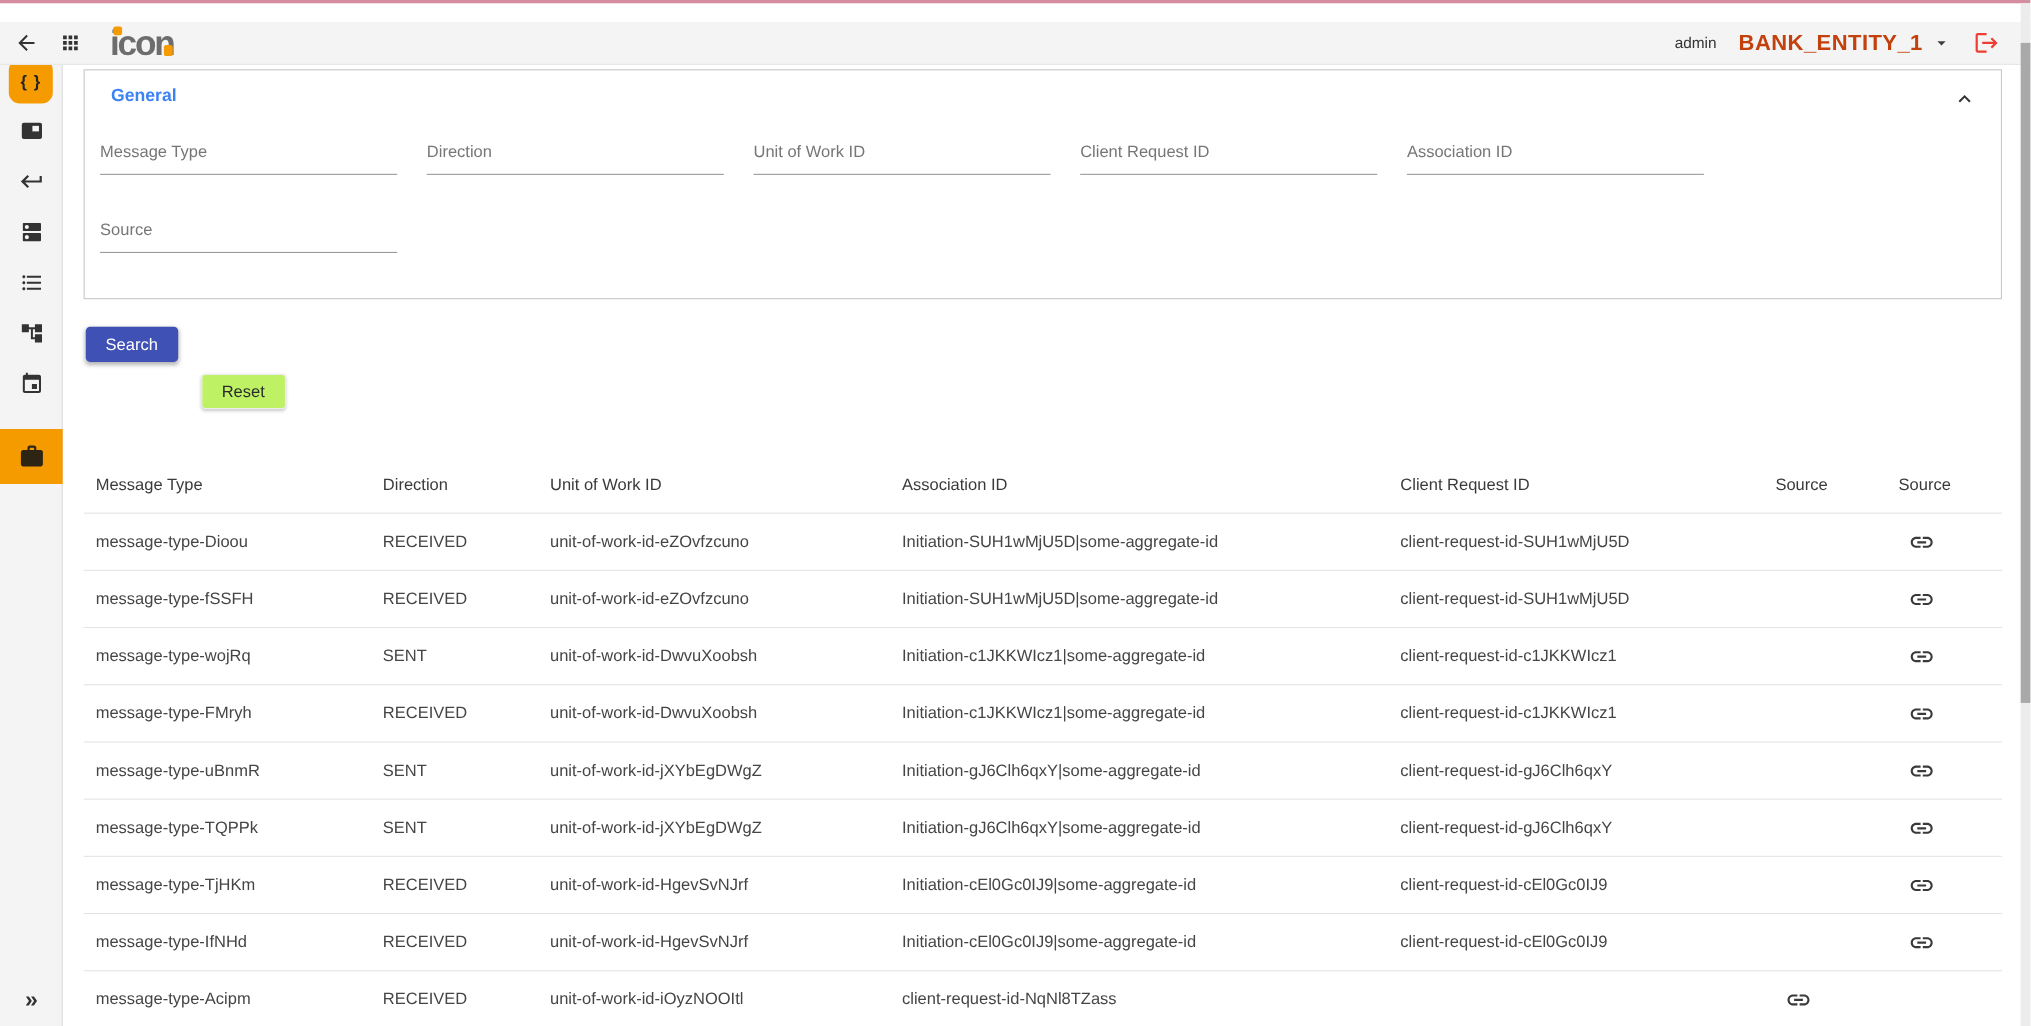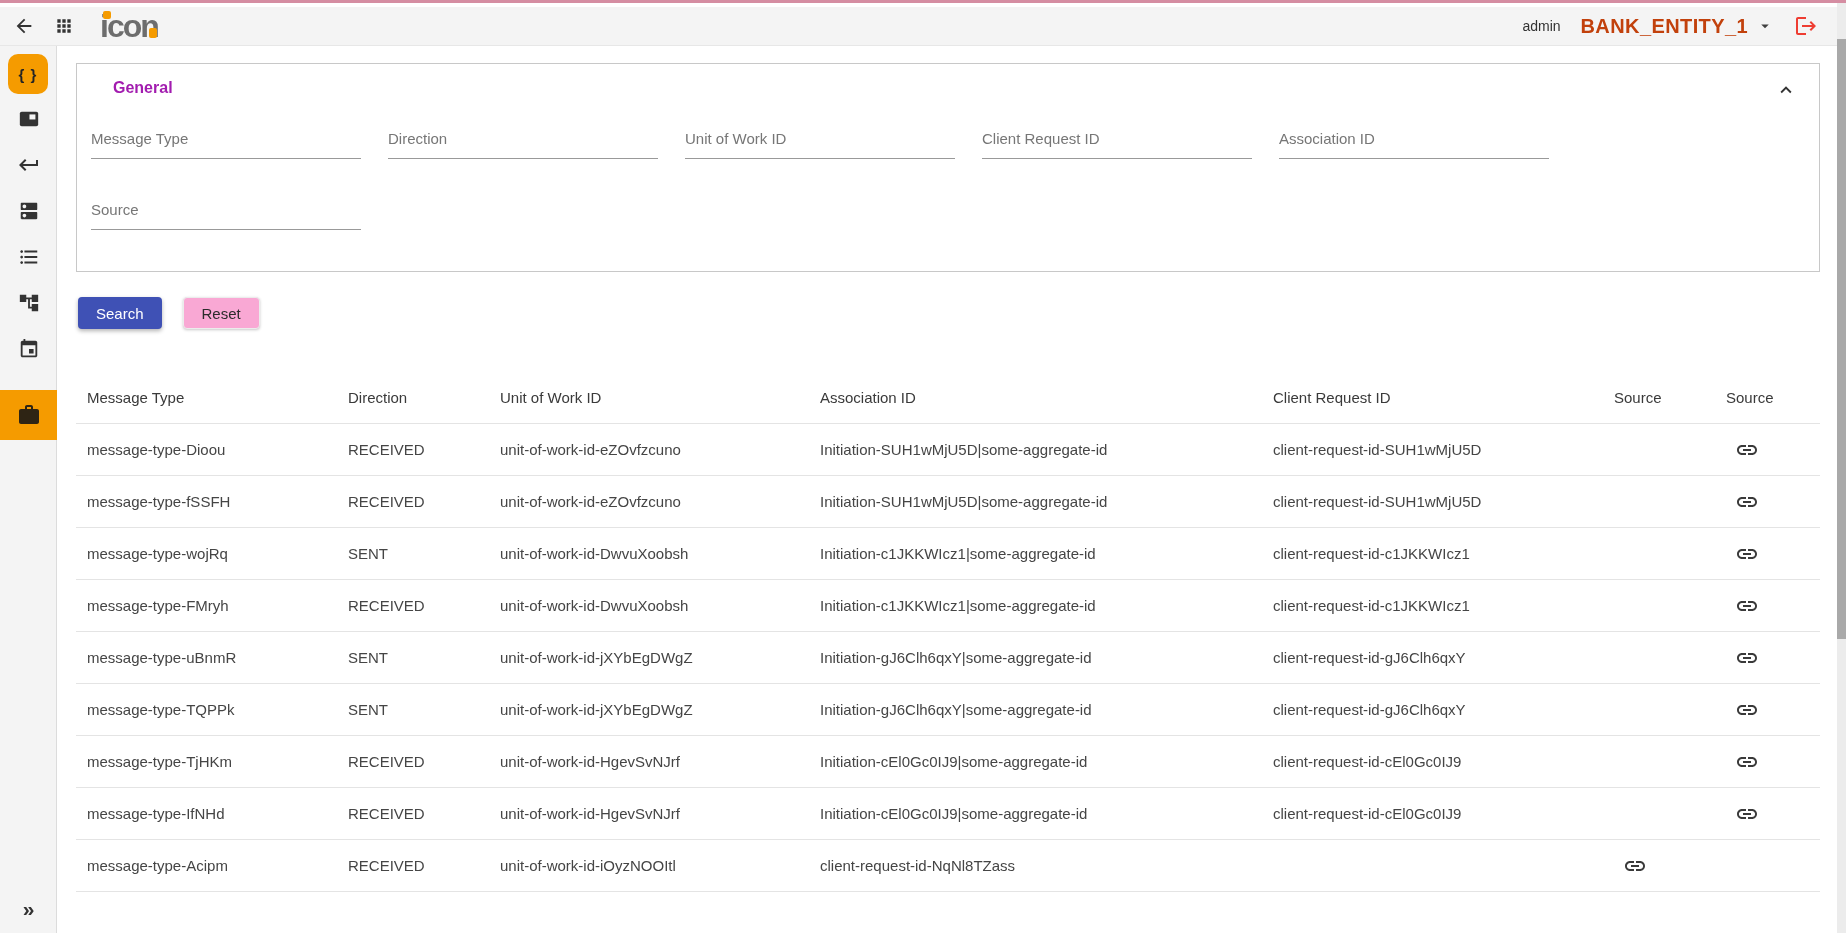--- a/index.html
+++ b/index.html
@@ -8,21 +8,21 @@
     font-family: "Liberation Sans", sans-serif;
     background: #ffffff;
     position: relative;
     color: #424242;
   }
   
   .pink-line { position: absolute; top: 0; left: 0; width: 1846px; height: 3px; background: #d58da2; z-index: 30; }
 
   
   .topbar {
-    position: absolute; top: 7px; left: 0; width: 1846px; height: 39px;
+    position: absolute; top: 20px; left: 0; width: 1846px; height: 39px;
     background: #f4f4f4; border-bottom: 1px solid #e7e7e7;
     display: flex; align-items: center; padding: 0 28px 0 12px; z-index: 20;
   }
   .icon-btn { background: none; border: none; width: 24px; height: 24px; padding: 0; cursor: pointer; color: #333; display: flex; align-items: center; justify-content: center; }
   .icon-btn svg { display: block; }
   .apps-btn { margin-left: 16px; }
   .logo { position: relative; margin-left: 24px; height: 34px; display: flex; align-items: center; cursor: pointer; }
   .logo-text { font-size: 32px; font-weight: bold; letter-spacing: -2px; color: #6d6d6d; line-height: 30px; }
   .logo-dot { position: absolute; left: 3px; top: 2px; width: 8px; height: 8px; background: #F59B00; border-radius: 2px; }
   .logo-tip { position: absolute; right: 1px; bottom: 5px; width: 8px; height: 10px; background: #F59B00; border-radius: 2px; }
@@ -52,35 +52,35 @@
 
   
   .main { position: absolute; left: 57px; top: 42px; right: 0; bottom: 0; background: #fff; overflow: hidden; }
   .page-title { font-size: 23px; font-weight: bold; color: #1c1c1c; margin: 26px 0 0 14px; }
 
   .panel {
     margin: 21px 26px 0 19px; border: 1px solid #c8c8c8; background: #fff;
     padding: 14px 20px 41px 14px; position: relative;
   }
   .panel-header { display: flex; align-items: flex-start; cursor: pointer; }
-  .panel-title { font-size: 16px; font-weight: bold; color: #a21caf; margin-left: 22px; line-height: 20px; }
+  .panel-title { font-size: 16px; font-weight: bold; color: #3b82f6; margin-left: 10px; line-height: 20px; }
   .panel-chevron { position: absolute; right: 22px; top: 15px; color: #333; background: none; border: none; cursor: pointer; padding: 0; }
   .fields-row { display: flex; gap: 27px; padding-left: 0; margin-top: 31px; }
   .fields-row.second { margin-top: 41px; }
   .mat-input {
     width: 270px; border: none; border-bottom: 1px solid #999; background: transparent;
     font-family: "Liberation Sans", sans-serif; font-size: 15px; color: #333;
     padding: 0 0 9px 0; line-height: 20px; border-radius: 0; outline: none;
   }
   .mat-input::placeholder { color: #767676; opacity: 1; }
 
   .btn-row { margin: 25px 0 0 21px; display: flex; gap: 21px; }
   .btn { height: 32px; font-family: "Liberation Sans", sans-serif; font-size: 15px; border-radius: 4px; padding: 0 18px; cursor: pointer; }
   .btn-primary { background: #3F51B5; color: #fff; border: none; box-shadow: 0 2px 4px rgba(0,0,0,.3); }
-  .btn-secondary { background: #f9a8d4; color: #2b2b2b; border: 1px solid #ececec; box-shadow: 0 1px 3px rgba(0,0,0,.22); }
+  .btn-secondary { background: #bef264; color: #2b2b2b; border: 1px solid #ececec; box-shadow: 0 1px 3px rgba(0,0,0,.22); margin-top: 43px; }
 
   
   .table { margin: 43px 26px 0 19px; width: 1744px; }
   .trow {
     display: grid; grid-template-columns: 272px 152px 320px 453px 341px 112px 94px;
     height: 52px; align-items: center; border-bottom: 1px solid #e4e4e4;
   }
   .cell { font-size: 15px; color: #454545; white-space: nowrap; overflow: hidden; }
   .thead .cell { color: #3a3a3a; }
   .c1 { padding-left: 11px; }

